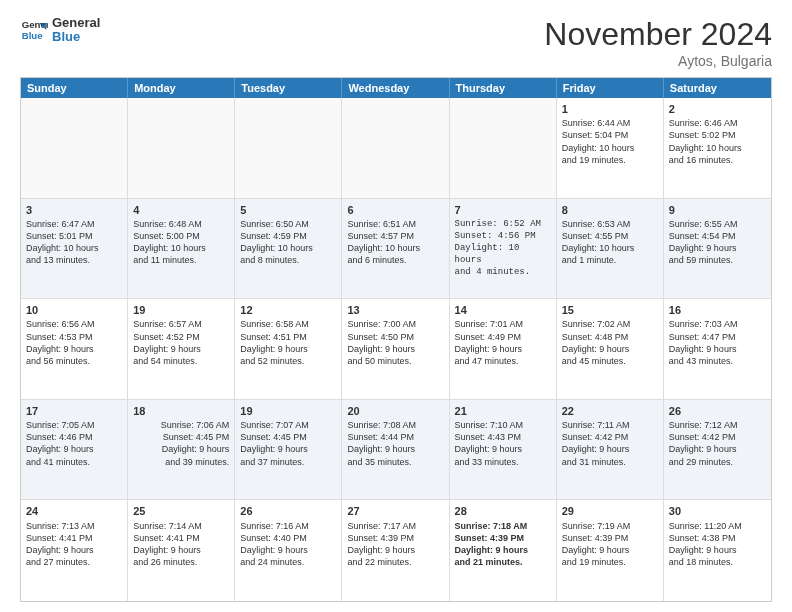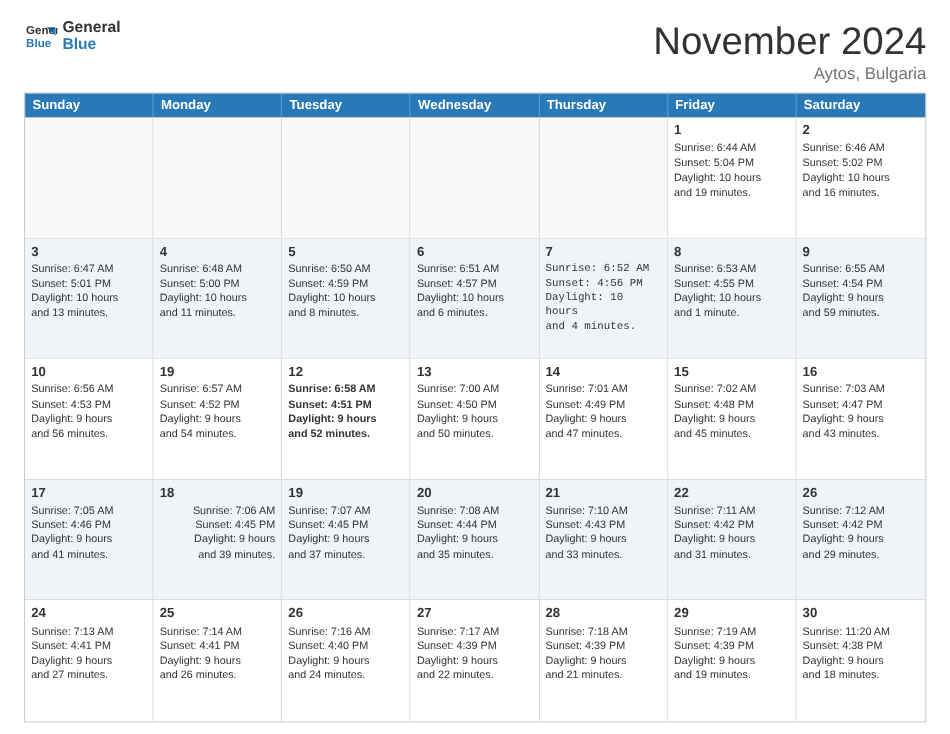--- a/index.html
+++ b/index.html
@@ -222,21 +222,21 @@
           </div>
           <div class="cal-cell">
             <span class="day-num">19</span>
             <div class="day-info" style="white-space: pre-line;">Sunrise: 6:57 AM
 Sunset: 4:52 PM
 Daylight: 9 hours
 and 54 minutes.</div>
           </div>
           <div class="cal-cell">
             <span class="day-num">12</span>
-            <div class="day-info" style="white-space: pre-line; font-weight: bold;">Sunrise: 6:58 AM
+            <div class="day-info" style="white-space: pre-line;">Sunrise: 6:58 AM
 Sunset: 4:51 PM
 Daylight: 9 hours
 and 52 minutes.</div>
           </div>
           <div class="cal-cell">
             <span class="day-num">13</span>
             <div class="day-info" style="white-space: pre-line;">Sunrise: 7:00 AM
 Sunset: 4:50 PM
 Daylight: 9 hours
 and 50 minutes.</div>
@@ -338,21 +338,21 @@
           </div>
           <div class="cal-cell">
             <span class="day-num">27</span>
             <div class="day-info" style="white-space: pre-line;">Sunrise: 7:17 AM
 Sunset: 4:39 PM
 Daylight: 9 hours
 and 22 minutes.</div>
           </div>
           <div class="cal-cell">
             <span class="day-num">28</span>
-            <div class="day-info" style="white-space: pre-line;">Sunrise: 7:18 AM
+            <div class="day-info" style="white-space: pre-line; font-weight: bold;">Sunrise: 7:18 AM
 Sunset: 4:39 PM
 Daylight: 9 hours
 and 21 minutes.</div>
           </div>
           <div class="cal-cell">
             <span class="day-num">29</span>
             <div class="day-info" style="white-space: pre-line;">Sunrise: 7:19 AM
 Sunset: 4:39 PM
 Daylight: 9 hours
 and 19 minutes.</div>

